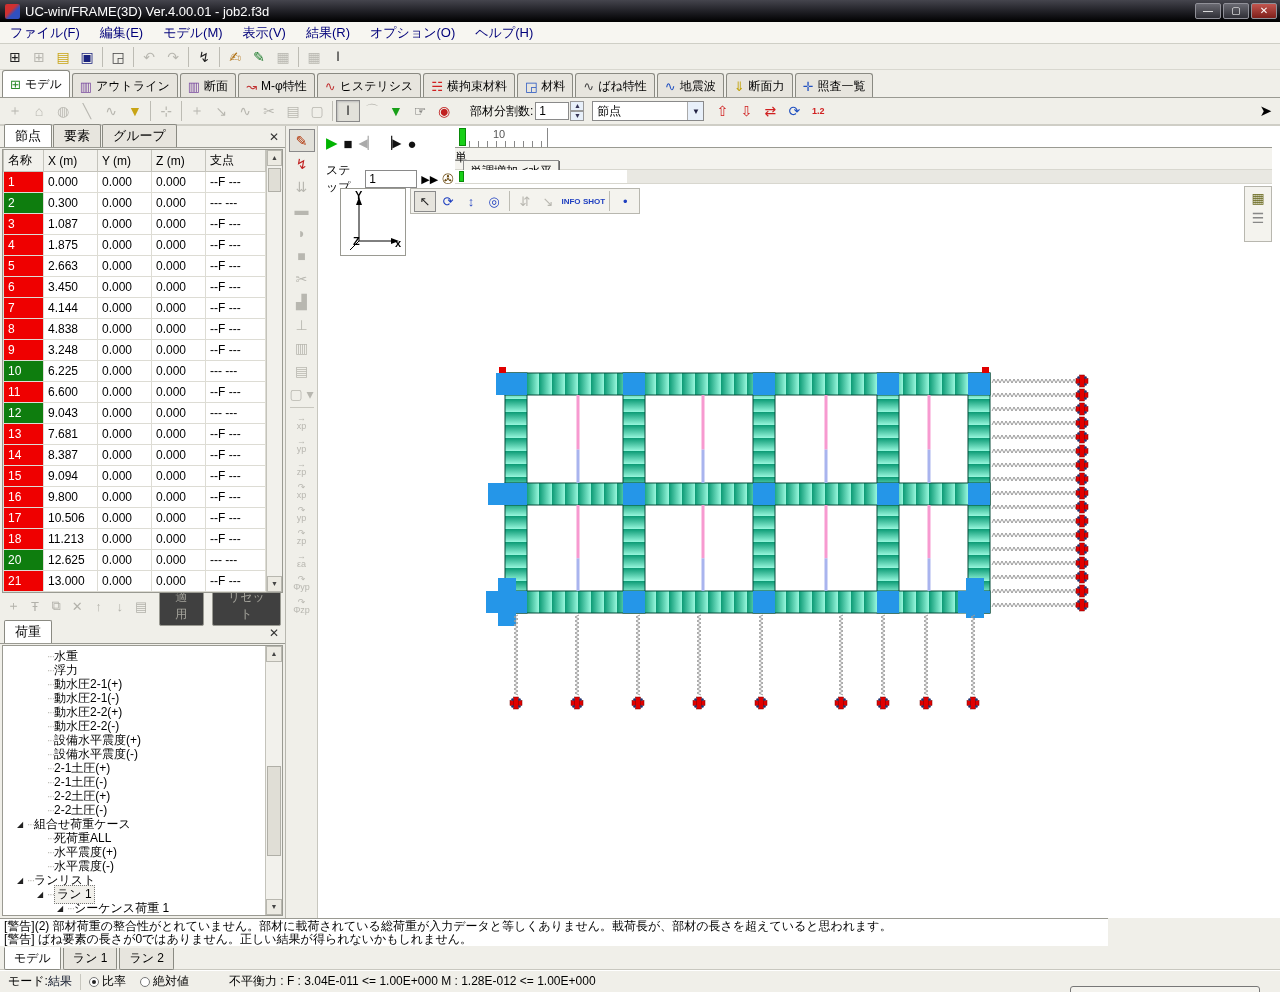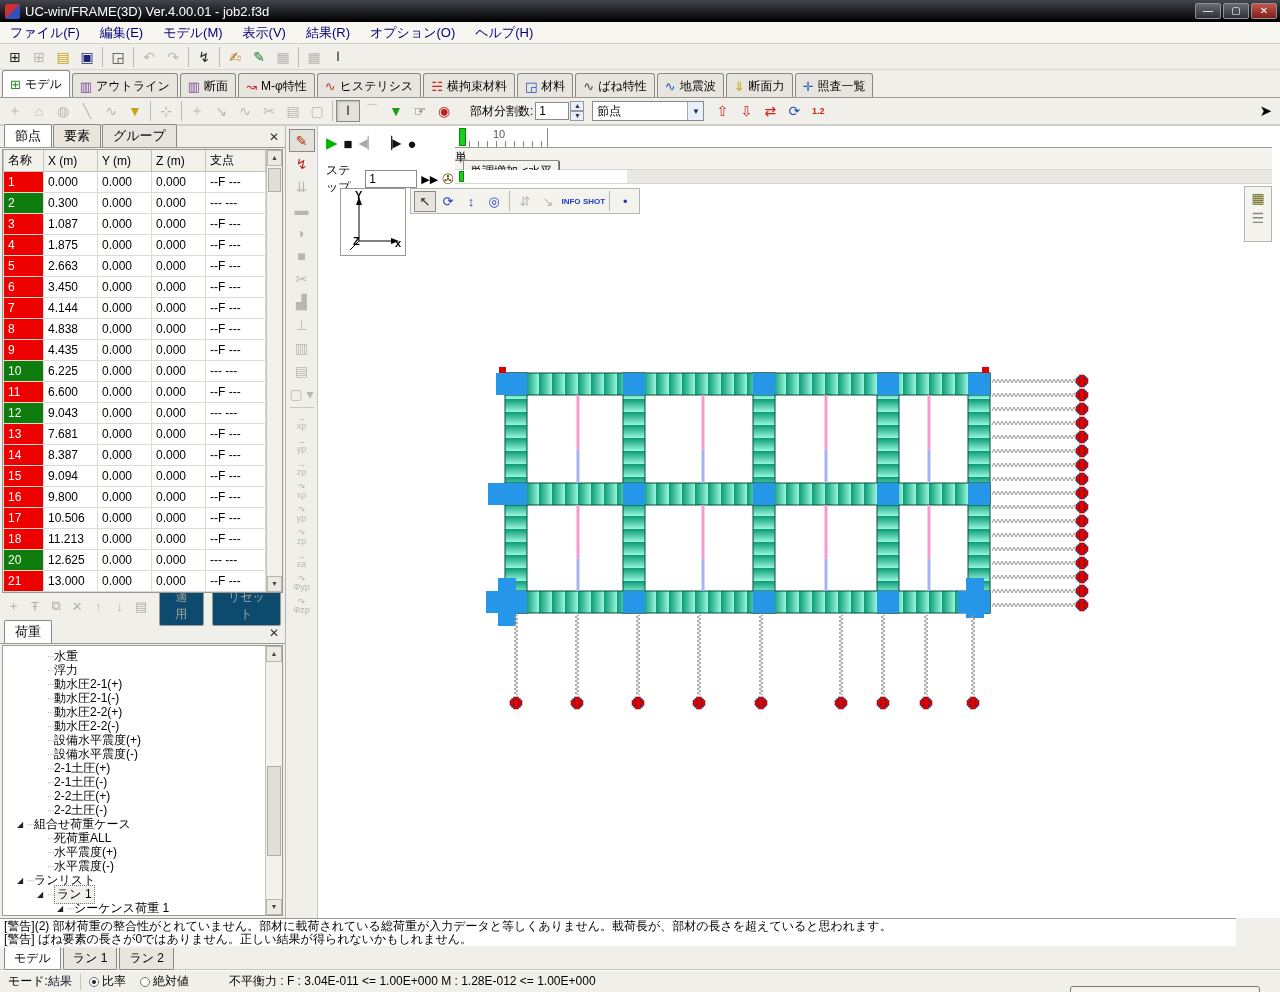--- a/index.html
+++ b/index.html
@@ -66,21 +66,21 @@
     text-align:left; padding:2px 4px; height:21px; }
   .ntable td { border:1px solid #dddcd4; padding:1px 4px; height:17px; overflow:hidden; white-space:nowrap; }
   .ntable td.name { color:#fff; font-size:12px; }
   .ntable td.name.red { background:#ef0000; }
   .ntable td.name.green { background:#0e7d0e; }
   .scrollbar { width:17px; background:#f2f1ec; border-left:1px solid #c4c3bb; position:relative; }
   .sb-btn { height:16px; border:1px solid #b8b7af; background:#eceae2; font-size:7px; text-align:center; line-height:14px; color:#444;}
   .sb-thumb { position:absolute; left:1px; right:1px; border:1px solid #b0afa7; background:#e0ded6; }
   .table-footer { height:26px; display:flex; align-items:center; padding:0 4px; gap:2px; }
   .ffbtn { width:20px; height:20px; display:flex; align-items:center; justify-content:center; color:#b2b1aa; font-size:13px;}
-  .push-btn { border:1px solid #9a9a92; background:#0c4a6e; color:#a5a49c; border-radius:2px;
+  .push-btn { border:1px solid #9a9a92; background:#404040; color:#a5a49c; border-radius:2px;
     padding:2px 10px; margin-left:6px; font-size:12px; }
   .load-panel { margin-top:3px; flex:1; display:flex; flex-direction:column; }
   .tree-wrap { flex:1; background:#fff; border:1px solid #9a9a92; margin:1px 2px 2px 2px; position:relative; overflow:hidden; display:flex;}
   .tree { flex:1; padding:3px 0 0 6px; }
   .titem { height:14px; display:flex; align-items:center; white-space:nowrap; font-size:12px; }
   .titem .marker { width:10px; font-size:8px; color:#222; }
   .titem .lbl.selected { border:1px dotted #777; background:#f2f1ec; padding:0 2px; }
   .guides { color:#b5b4ac; letter-spacing:-1px; font-size:10px; }
   
   .side-toolbar { width:32px; background:#f0efe9; border-right:1px solid #c8c7bf; padding-top:3px;
@@ -121,21 +121,21 @@
   .vbtn { min-width:22px; height:21px; display:flex; align-items:center; justify-content:center;
     color:#2040c0; font-size:13px; }
   .vbtn.textic { font-size:8px; font-weight:bold; flex-direction:column; line-height:7px; }
   .vbtn.active { border:1px solid #8a8a8a; background:#e6e4dd; }
   .vbtn.disabled { color:#b8b7b0; }
   
   .mini-panel { position:absolute; right:8px; top:60px; width:28px; height:56px; border:1px solid #b8b7af;
     background:#f4f3ee; display:flex; flex-direction:column; align-items:center; padding-top:3px; gap:4px;}
   .mini-panel span { font-size:14px; }
   
-  .warnings { position:absolute; top:918px; left:0; width:1236px; height:28px; background:#fff;
+  .warnings { position:absolute; top:918px; left:0; width:1108px; height:28px; background:#fff;
     border-top:1px solid #9a9a92; padding:1px 4px; font-size:12px; line-height:13px; }
   
   .bottom-tabs { position:absolute; top:946px; left:0; width:1280px; height:24px; background:#f0efe9;
     display:flex; align-items:flex-start; padding:2px 0 0 4px; border-bottom:1px solid #c8c7bf;}
   .btab { border:1px solid #8a8a82; border-top:none; border-radius:0 0 2px 2px; padding:2px 9px;
     background:#e7e5de; margin-right:2px; font-size:12px; }
   .btab.active { background:#fff; border-top:1px solid #fff; margin-top:-1px; }
   
   .statusbar { position:absolute; top:970px; left:0; width:1280px; height:22px; background:#f0efe9;
     border-top:1px solid #fff; display:flex; align-items:center; font-size:12px; }
@@ -363,21 +363,21 @@
             </tr>
             <tr>
               <td class="name red">8</td>
               <td>4.838</td>
               <td>0.000</td>
               <td>0.000</td>
               <td>--F ---</td>
             </tr>
             <tr>
               <td class="name red">9</td>
-              <td>4.435</td>
+              <td>3.248</td>
               <td>0.000</td>
               <td>0.000</td>
               <td>--F ---</td>
             </tr>
             <tr>
               <td class="name green">10</td>
               <td>6.225</td>
               <td>0.000</td>
               <td>0.000</td>
               <td>--- ---</td>

